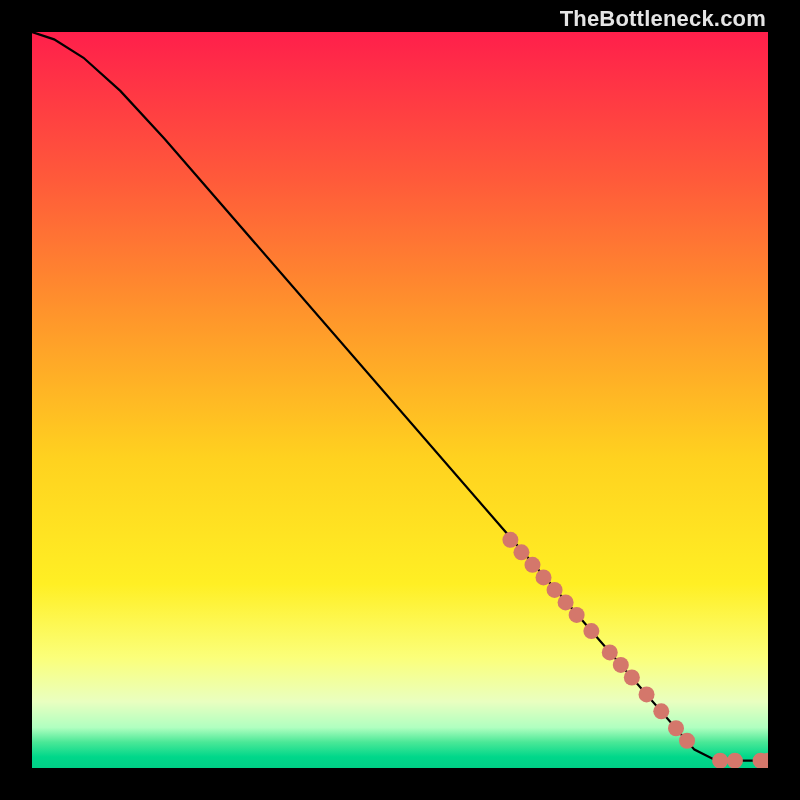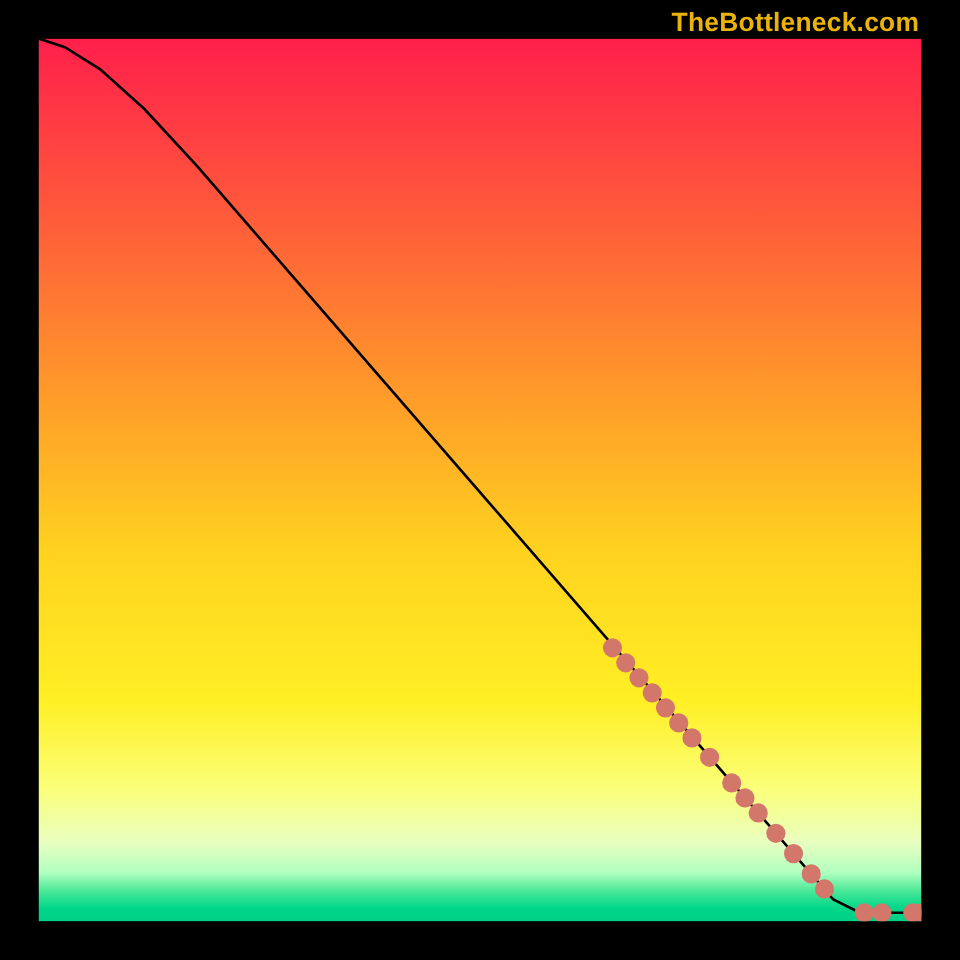--- a/index.html
+++ b/index.html
@@ -26,21 +26,21 @@
     width: 736px;
     height: 736px;
     overflow: hidden;
   }
   .watermark {
     position: absolute;
     top: 6px;
     right: 34px;
     font-size: 22px;
     font-weight: 600;
-    color: #eab308;
+    color: #e5e5e5;
     letter-spacing: 0.2px;
     user-select: none;
     text-align: center;
   }
 </style>
 </head>
 <body>
 
 <div class="frame">
   <div class="watermark">TheBottleneck.com</div>

